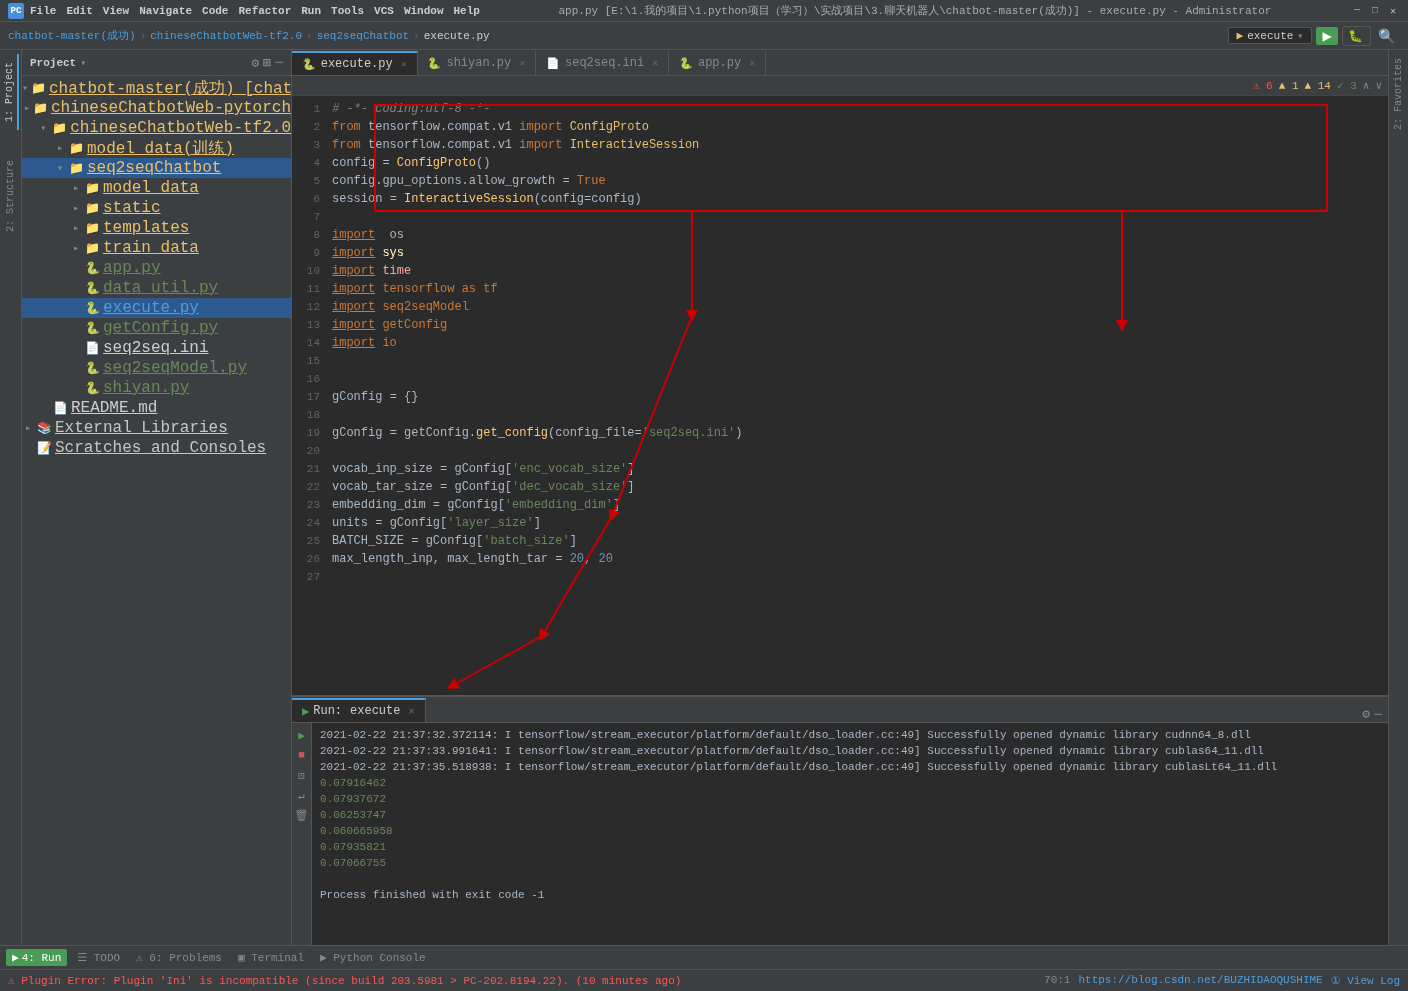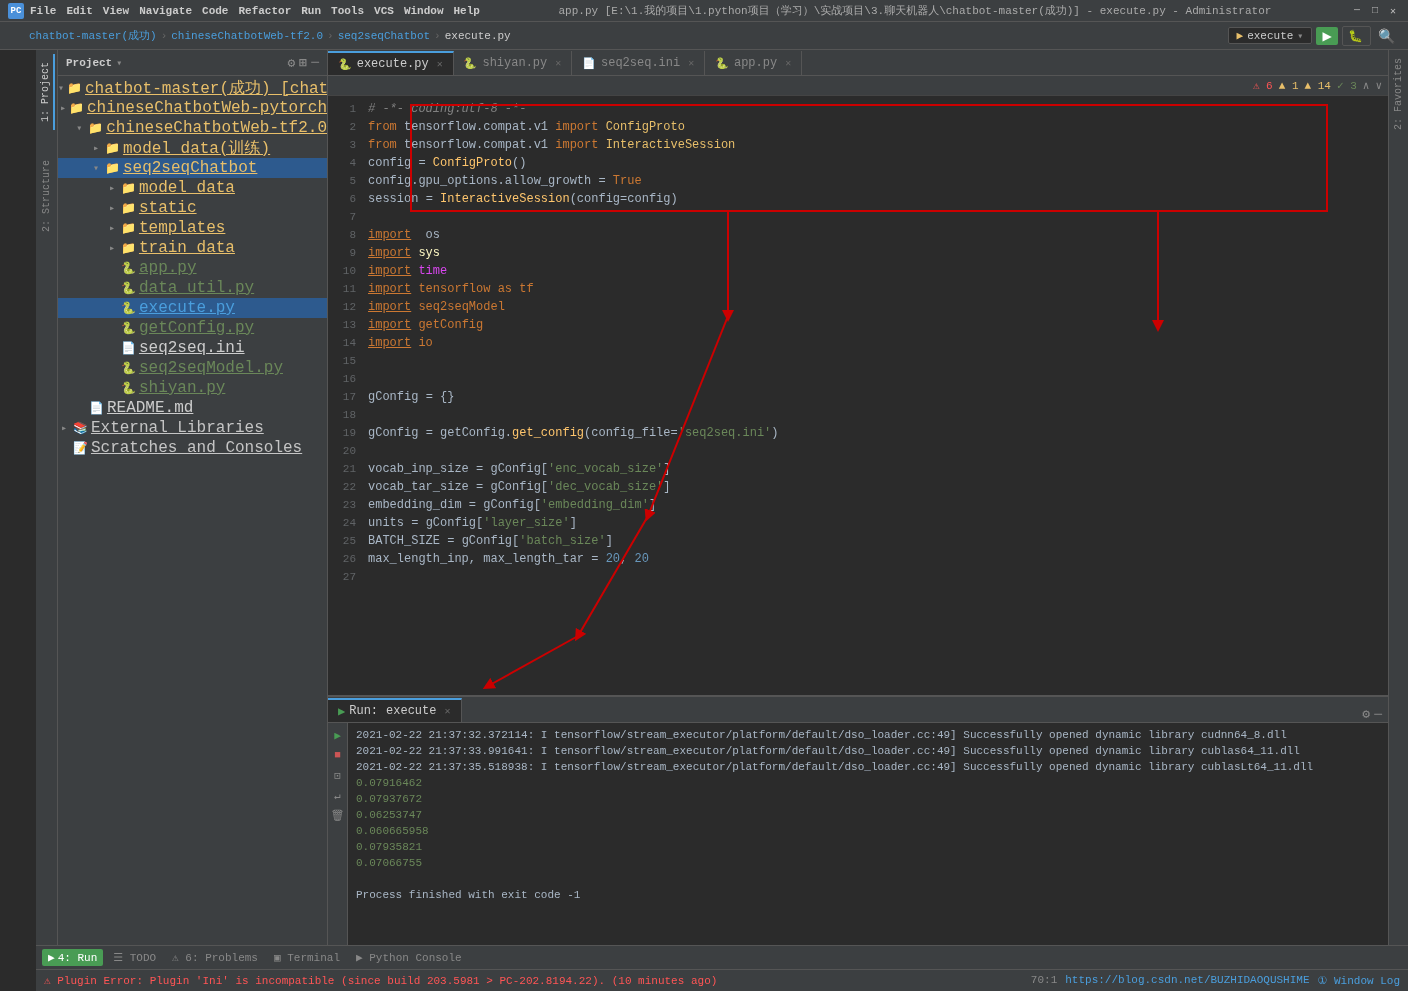--- a/index.html
+++ b/index.html
@@ -325,21 +325,20 @@
       width: 16px; height: 16px;
       display: flex; align-items: center; justify-content: center;
       cursor: pointer; color: #888; font-size: 11px; border-radius: 2px;
     }
     .ctrl-btn.play { color: #499c54; }
 
     .main-with-sidebar {
       display: flex;
       flex: 1;
       overflow: hidden;
-      padding-left: 36px;
     }
 
     
     #right-panel {
       width: 20px;
       background: #3c3f41;
       border-left: 1px solid #555;
       display: flex;
       flex-direction: column;
       align-items: center;
@@ -376,21 +375,21 @@
     <span>─</span>
     <span>□</span>
     <span>✕</span>
   </div>
 </div>
 
 <div id="app-layout">
 
   <div style="display:flex; align-items:center; background:#3c3f41; height:28px; border-bottom:1px solid #555; padding:0 8px; gap:8px; font-size:11px;">
     <div style="display:flex; align-items:center; gap:4px; color:#9a9a9a; flex:1;">
-      <span style="color:#4a9edd; cursor:pointer;margin-left:21px;">chatbot-master(成功)</span>
+      <span style="color:#4a9edd; cursor:pointer;">chatbot-master(成功)</span>
       <span style="color:#666;">›</span>
       <span style="color:#4a9edd; cursor:pointer;">chineseChatbotWeb-tf2.0</span>
       <span style="color:#666;">›</span>
       <span style="color:#4a9edd; cursor:pointer;">seq2seqChatbot</span>
       <span style="color:#666;">›</span>
       <span style="color:#ccc;">execute.py</span>
     </div>
 
     <div style="display:flex; align-items:center; gap:4px; margin-left:auto;">
       <div style="background:#2b2b2b; border:1px solid #555; color:#ccc; padding:1px 8px; font-size:11px; border-radius:2px; display:flex; align-items:center; gap:4px;">
@@ -659,21 +658,21 @@
             <span class="line-content"><span class="import-kw">import</span> <span class="var"> os</span></span>
           </div>
 
           <div class="code-line">
             <span class="line-num">9</span>
             <span class="line-content"><span class="import-kw">import</span><span style="color:#fef9c3;"> sys</span></span>
           </div>
 
           <div class="code-line">
             <span class="line-num">10</span>
-            <span class="line-content"><span class="import-kw">import</span><span style="color:#d946ef;"> time</span></span>
+            <span class="line-content"><span class="import-kw">import</span><span style="color:#fca5a5;"> time</span></span>
           </div>
 
           <div class="code-line">
             <span class="line-num">11</span>
             <span class="line-content"><span class="import-kw">import</span><span style="color:#cc7832;"> tensorflow as tf</span></span>
           </div>
 
           <div class="code-line">
             <span class="line-num">12</span>
             <span class="line-content"><span class="import-kw">import</span><span style="color:#cc7832;"> seq2seqModel</span></span>
@@ -839,17 +838,17 @@
       <div style="color:#888; cursor:pointer; padding:2px 6px;">
         <span>▶ Python Console</span>
       </div>
     </div>
 
     <div id="status-bar">
       <span class="status-error">⚠ Plugin Error: Plugin 'Ini' is incompatible (since build 203.5981 &gt; PC-202.8194.22). (10 minutes ago)</span>
       <div class="status-right">
         <span>70:1</span>
         <span style="color:#4a9edd; cursor:pointer;">https://blog.csdn.net/BUZHIDAOQUSHIME</span>
-        <span style="color:#4a9edd; cursor:pointer;">① Window Log</span>
+        <span style="color:#4a9edd; cursor:pointer;">① View Log</span>
       </div>
     </div>
   </div>
 </div>
 
 </body></html>

